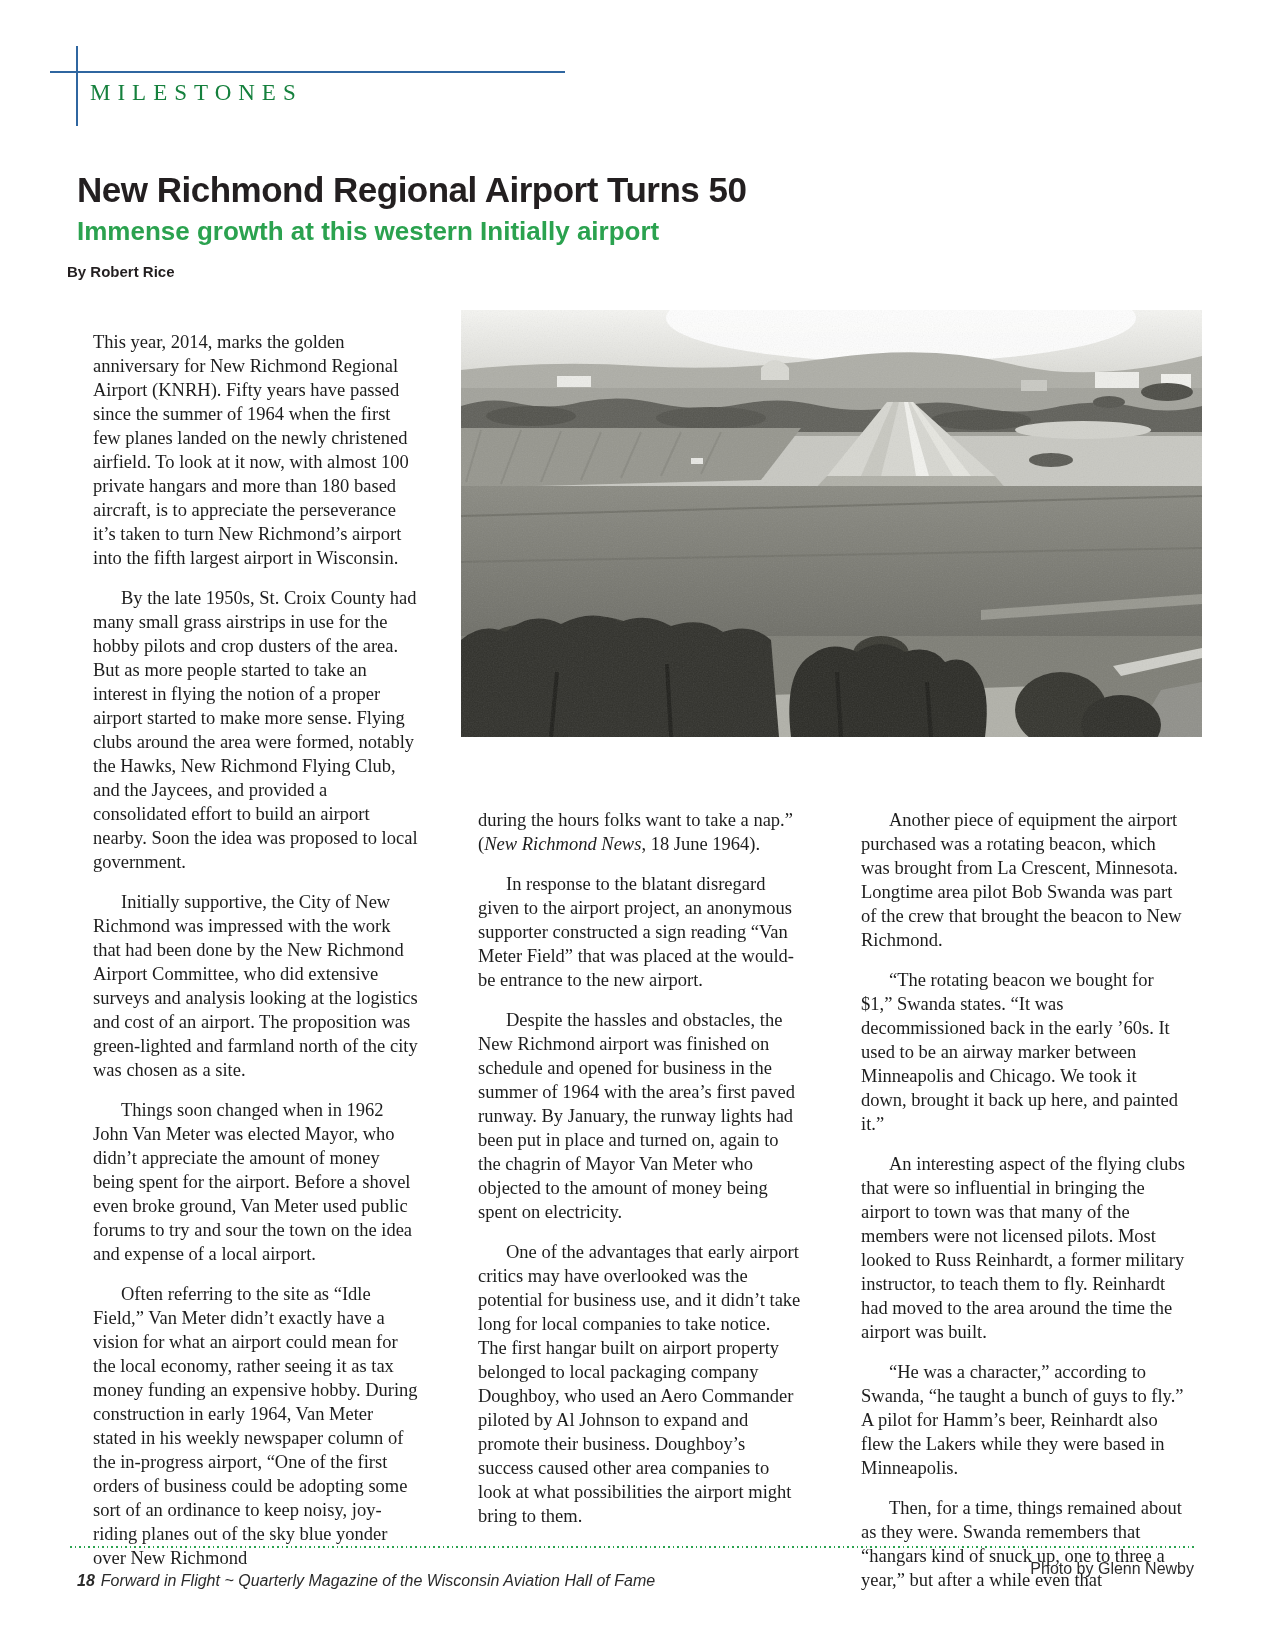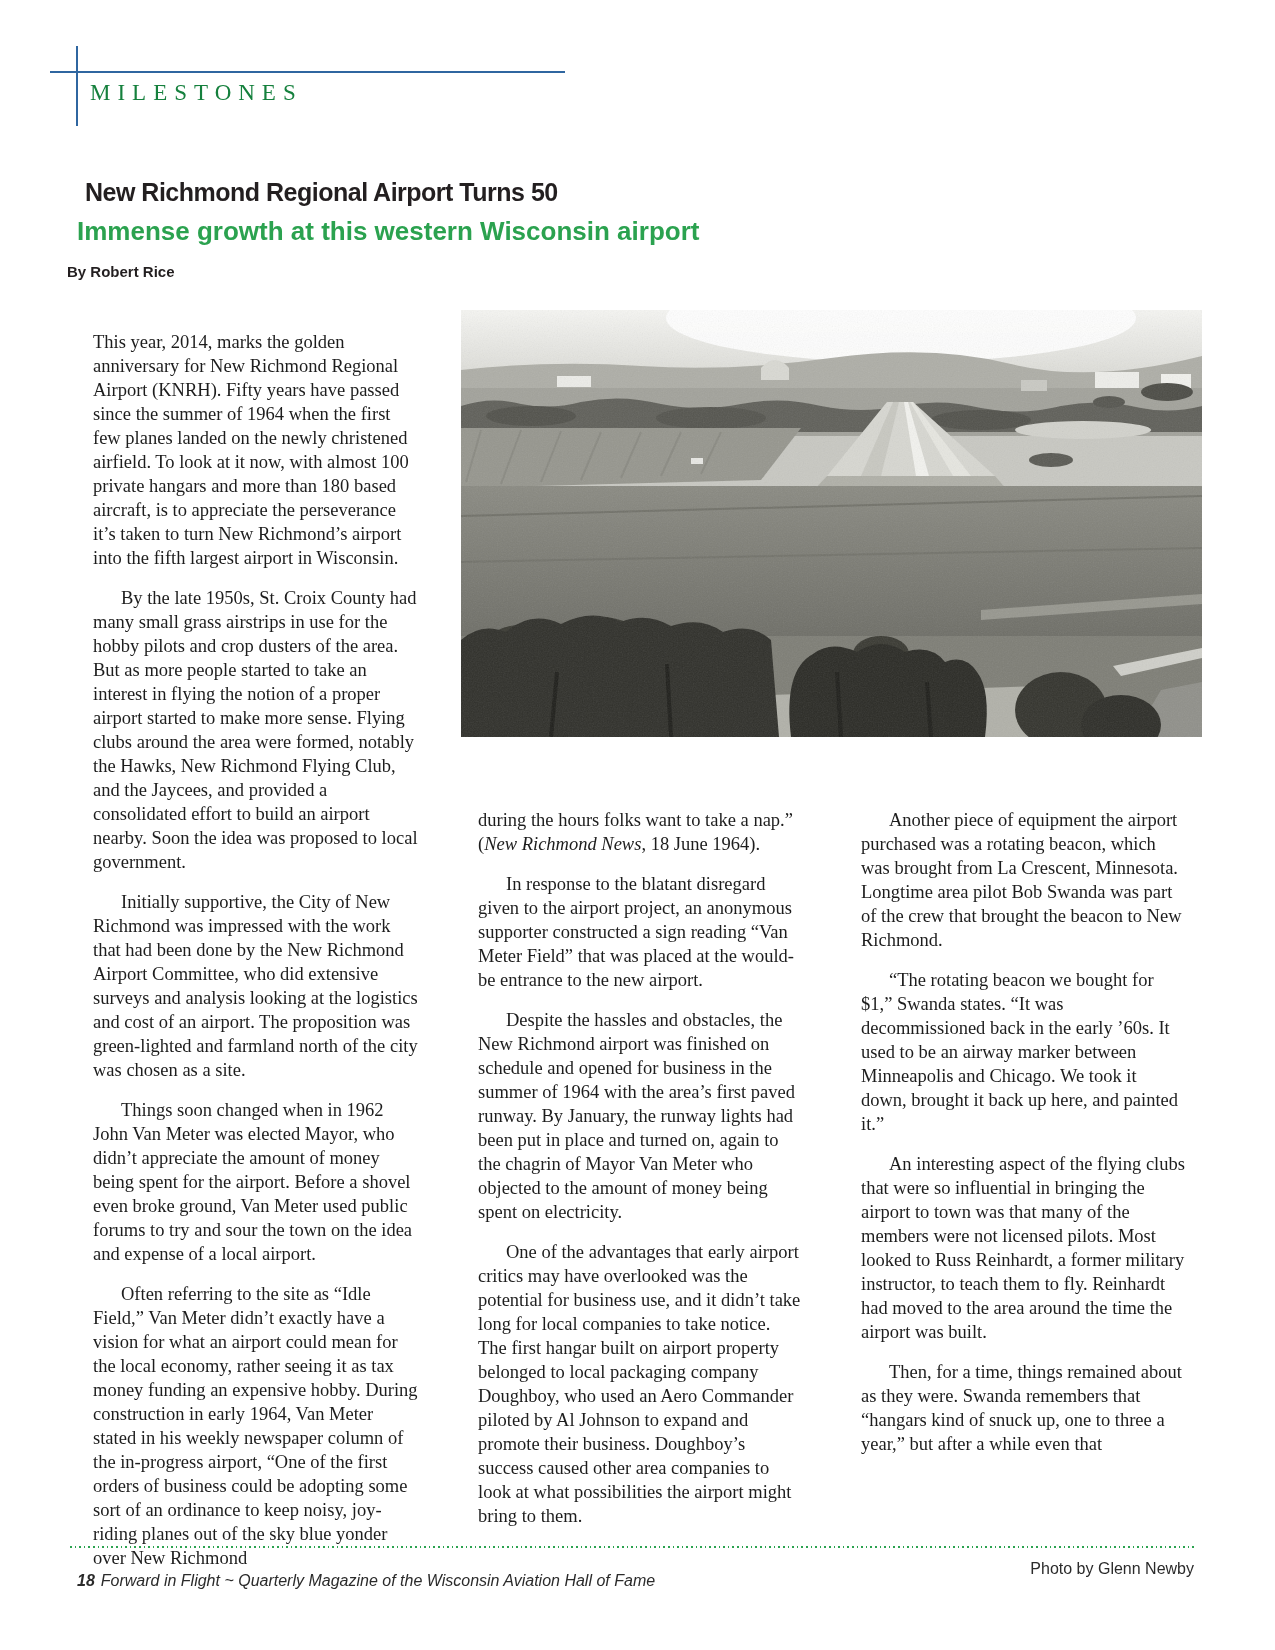--- a/index.html
+++ b/index.html
@@ -6,22 +6,22 @@
   .page{position:relative;width:1275px;height:1650px;background:#ffffff;overflow:hidden;
         font-family:"Liberation Serif","DejaVu Serif",serif;color:#1d1d1d;}
 
   
   .rule-h{position:absolute;left:50px;top:71px;width:515px;height:2px;background:#2f66a0;}
   .rule-v{position:absolute;left:76px;top:46px;width:2px;height:80px;background:#2f66a0;}
   .masthead-text{position:absolute;left:90px;top:80px;font-family:"Liberation Serif",serif;
         font-size:23px;letter-spacing:7px;color:#15803d;}
 
   
-  .title{position:absolute;left:77px;top:170px;margin:8px;font-family:"Liberation Sans",sans-serif;
-        font-weight:bold;font-size:25px;letter-spacing:-0.5px;color:#231f20;white-space:nowrap;}
+  .title{position:absolute;left:77px;top:170px;margin:0;font-family:"Liberation Sans",sans-serif;
+        font-weight:bold;font-size:35px;letter-spacing:-0.5px;color:#231f20;white-space:nowrap;}
   .subtitle{position:absolute;left:77px;top:216px;margin:0;font-family:"Liberation Sans",sans-serif;
         font-weight:bold;font-size:26px;color:#2ba24f;white-space:nowrap;}
   .byline{position:absolute;left:67px;top:263px;font-family:"Liberation Sans",sans-serif;
         font-weight:bold;font-size:15px;color:#231f20;}
 
   
   .photo{position:absolute;left:461px;top:310px;width:741px;height:427px;overflow:hidden;}
   .photo svg{display:block;}
 
   
@@ -46,21 +46,21 @@
 </head>
 <body>
 
 <div class="page">
 
   <div class="rule-h"></div>
   <div class="rule-v"></div>
   <div class="masthead-text">MILESTONES</div>
 
   <h1 class="title">New Richmond Regional Airport Turns 50</h1>
-  <h2 class="subtitle">Immense growth at this western Wisconsin airport</h2>
+  <h2 class="subtitle">Immense growth at this western Initially airport</h2>
   <div class="byline">By Robert Rice</div>
 
   <div class="photo">
     <svg width="741" height="427" viewBox="0 0 741 427" role="img">
       <defs>
         <linearGradient id="sky" x1="0" y1="0" x2="0" y2="1">
           <stop offset="0" stop-color="#f5f5f2"></stop>
             <stop offset="1" stop-color="#cfcfc9"></stop>
         </linearGradient>
         <linearGradient id="midfield" x1="0" y1="0" x2="0" y2="1">
@@ -136,20 +136,21 @@
     <p><span>during the hours folks want to take a nap.” (</span><span class="ital">New Richmond News</span><span>, 18 June 1964).</span></p>
     <p class="indent">In response to the blatant disregard given to the airport project, an anonymous supporter constructed a sign reading “Van Meter Field” that was placed at the would-be entrance to the new airport.</p>
     <p class="indent">Despite the hassles and obstacles, the New Richmond airport was finished on schedule and opened for business in the summer of 1964 with the area’s first paved runway. By January, the runway lights had been put in place and turned on, again to the chagrin of Mayor Van Meter who objected to the amount of money being spent on electricity.</p>
     <p class="indent">One of the advantages that early airport critics may have overlooked was the potential for business use, and it didn’t take long for local companies to take notice. The first hangar built on airport property belonged to local packaging company Doughboy, who used an Aero Commander piloted by Al Johnson to expand and promote their business. Doughboy’s success caused other area companies to look at what possibilities the airport might bring to them.</p>
   </div>
 
   <div class="col col3">
     <p class="indent">Another piece of equipment the airport purchased was a rotating beacon, which was brought from La Crescent, Minnesota. Longtime area pilot Bob Swanda was part of the crew that brought the beacon to New Richmond.</p>
     <p class="indent">“The rotating beacon we bought for $1,” Swanda states. “It was decommissioned back in the early ’60s. It used to be an airway marker between Minneapolis and Chicago. We took it down, brought it back up here, and painted it.”</p>
     <p class="indent">An interesting aspect of the flying clubs that were so influential in bringing the airport to town was that many of the members were not licensed pilots. Most looked to Russ Reinhardt, a former military instructor, to teach them to fly. Reinhardt had moved to the area around the time the airport was built.</p>
+    <p class="indent">“He was a character,” according to Swanda, “he taught a bunch of guys to fly.” A pilot for Hamm’s beer, Reinhardt also flew the Lakers while they were based in Minneapolis.</p>
     <p class="indent">Then, for a time, things remained about as they were. Swanda remembers that “hangars kind of snuck up, one to three a year,” but after a while even that</p>
   </div>
 
   <div class="footer-rule"></div>
   <div class="footer">
     <div class="footer-left">
       <span class="pagenum">18</span><span>Forward in Flight ~ Quarterly Magazine of the Wisconsin Aviation Hall of Fame</span>
     </div>
     <div class="footer-right">Photo by Glenn Newby</div>
   </div>

